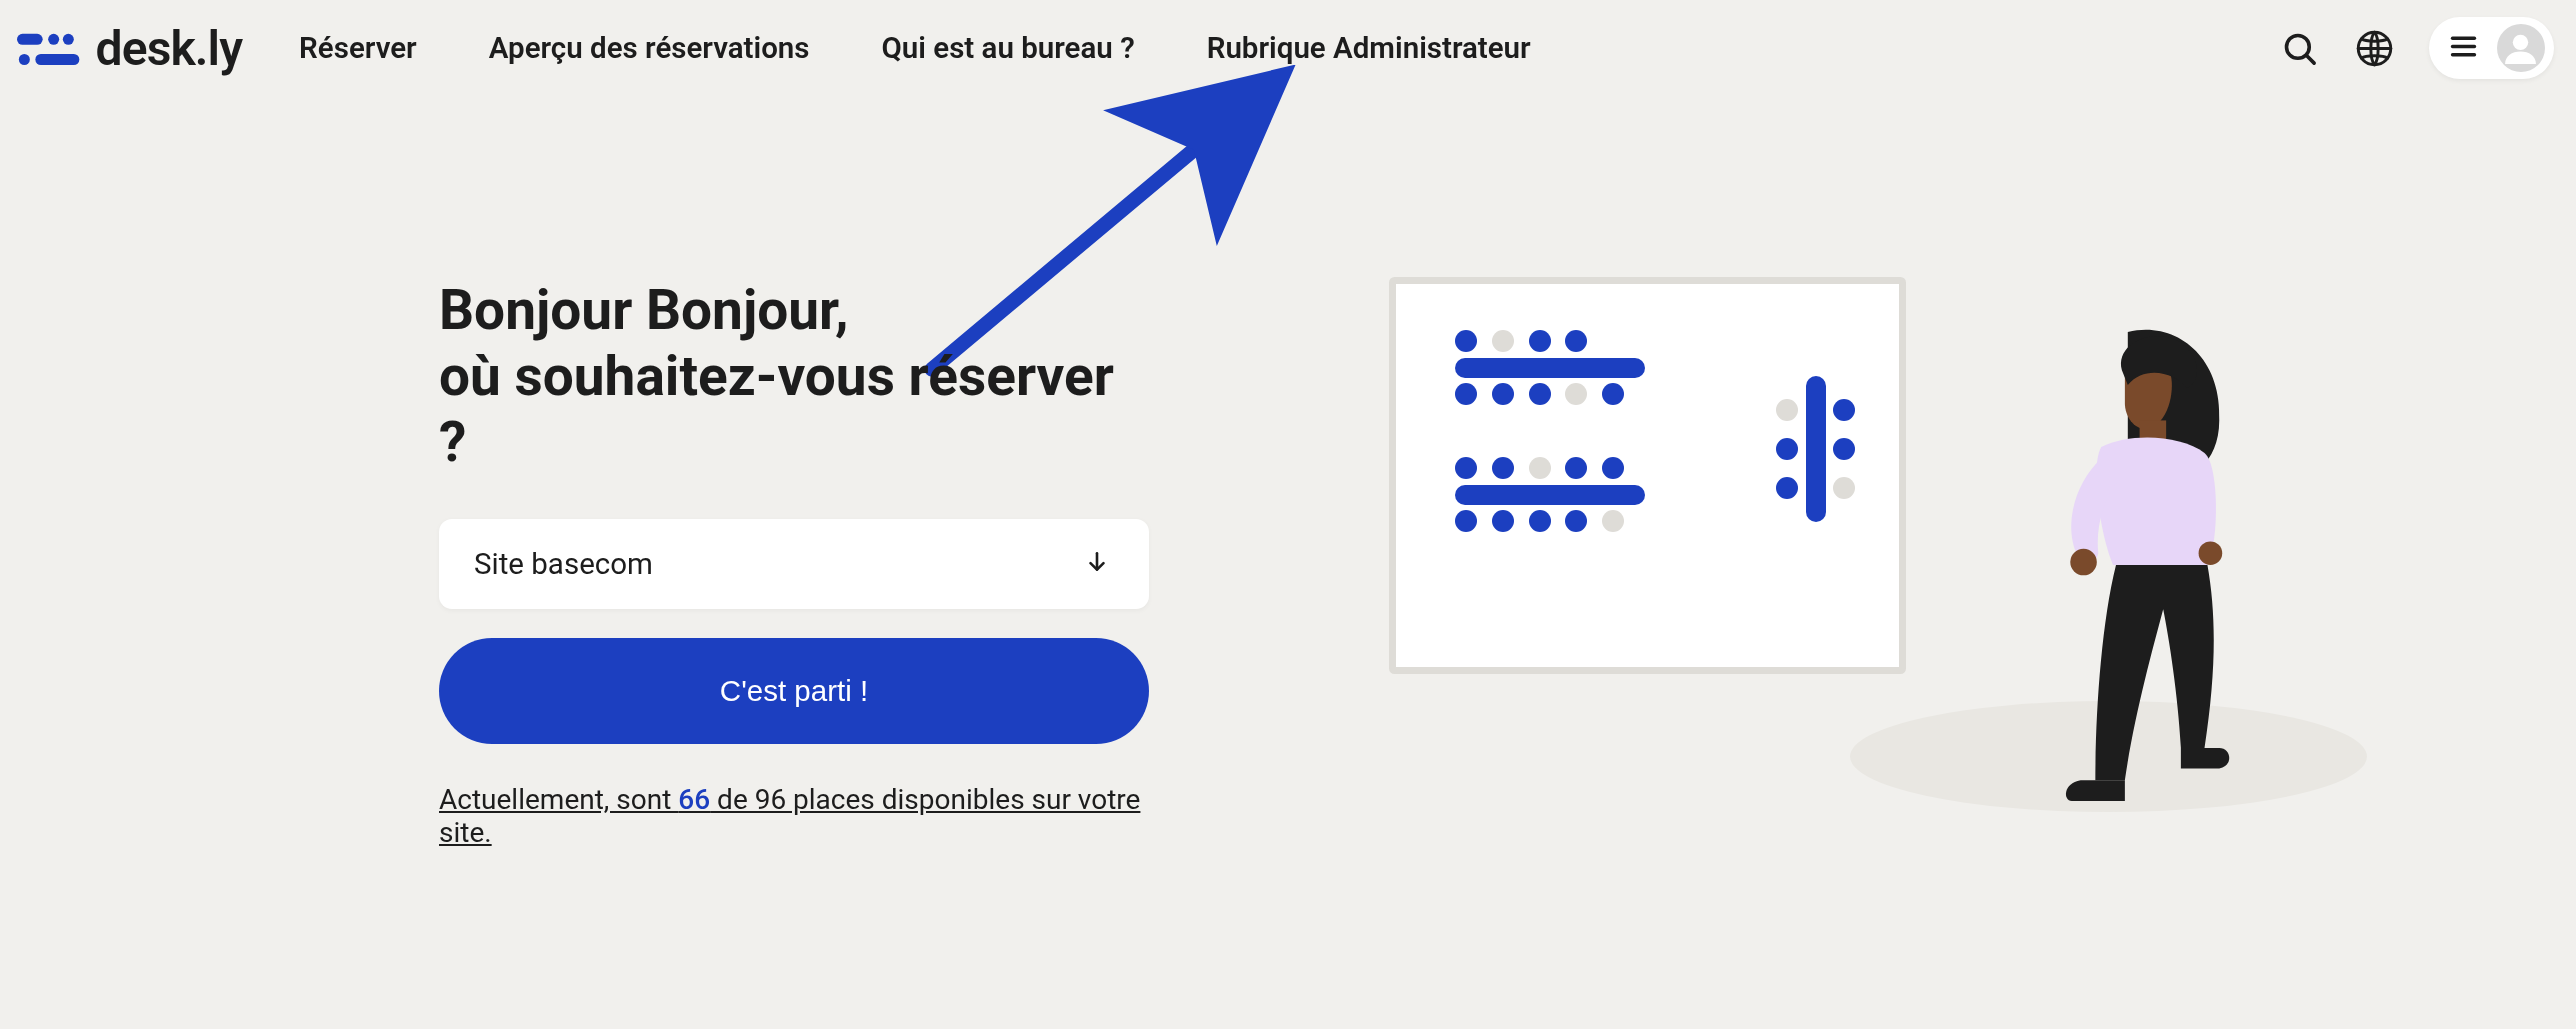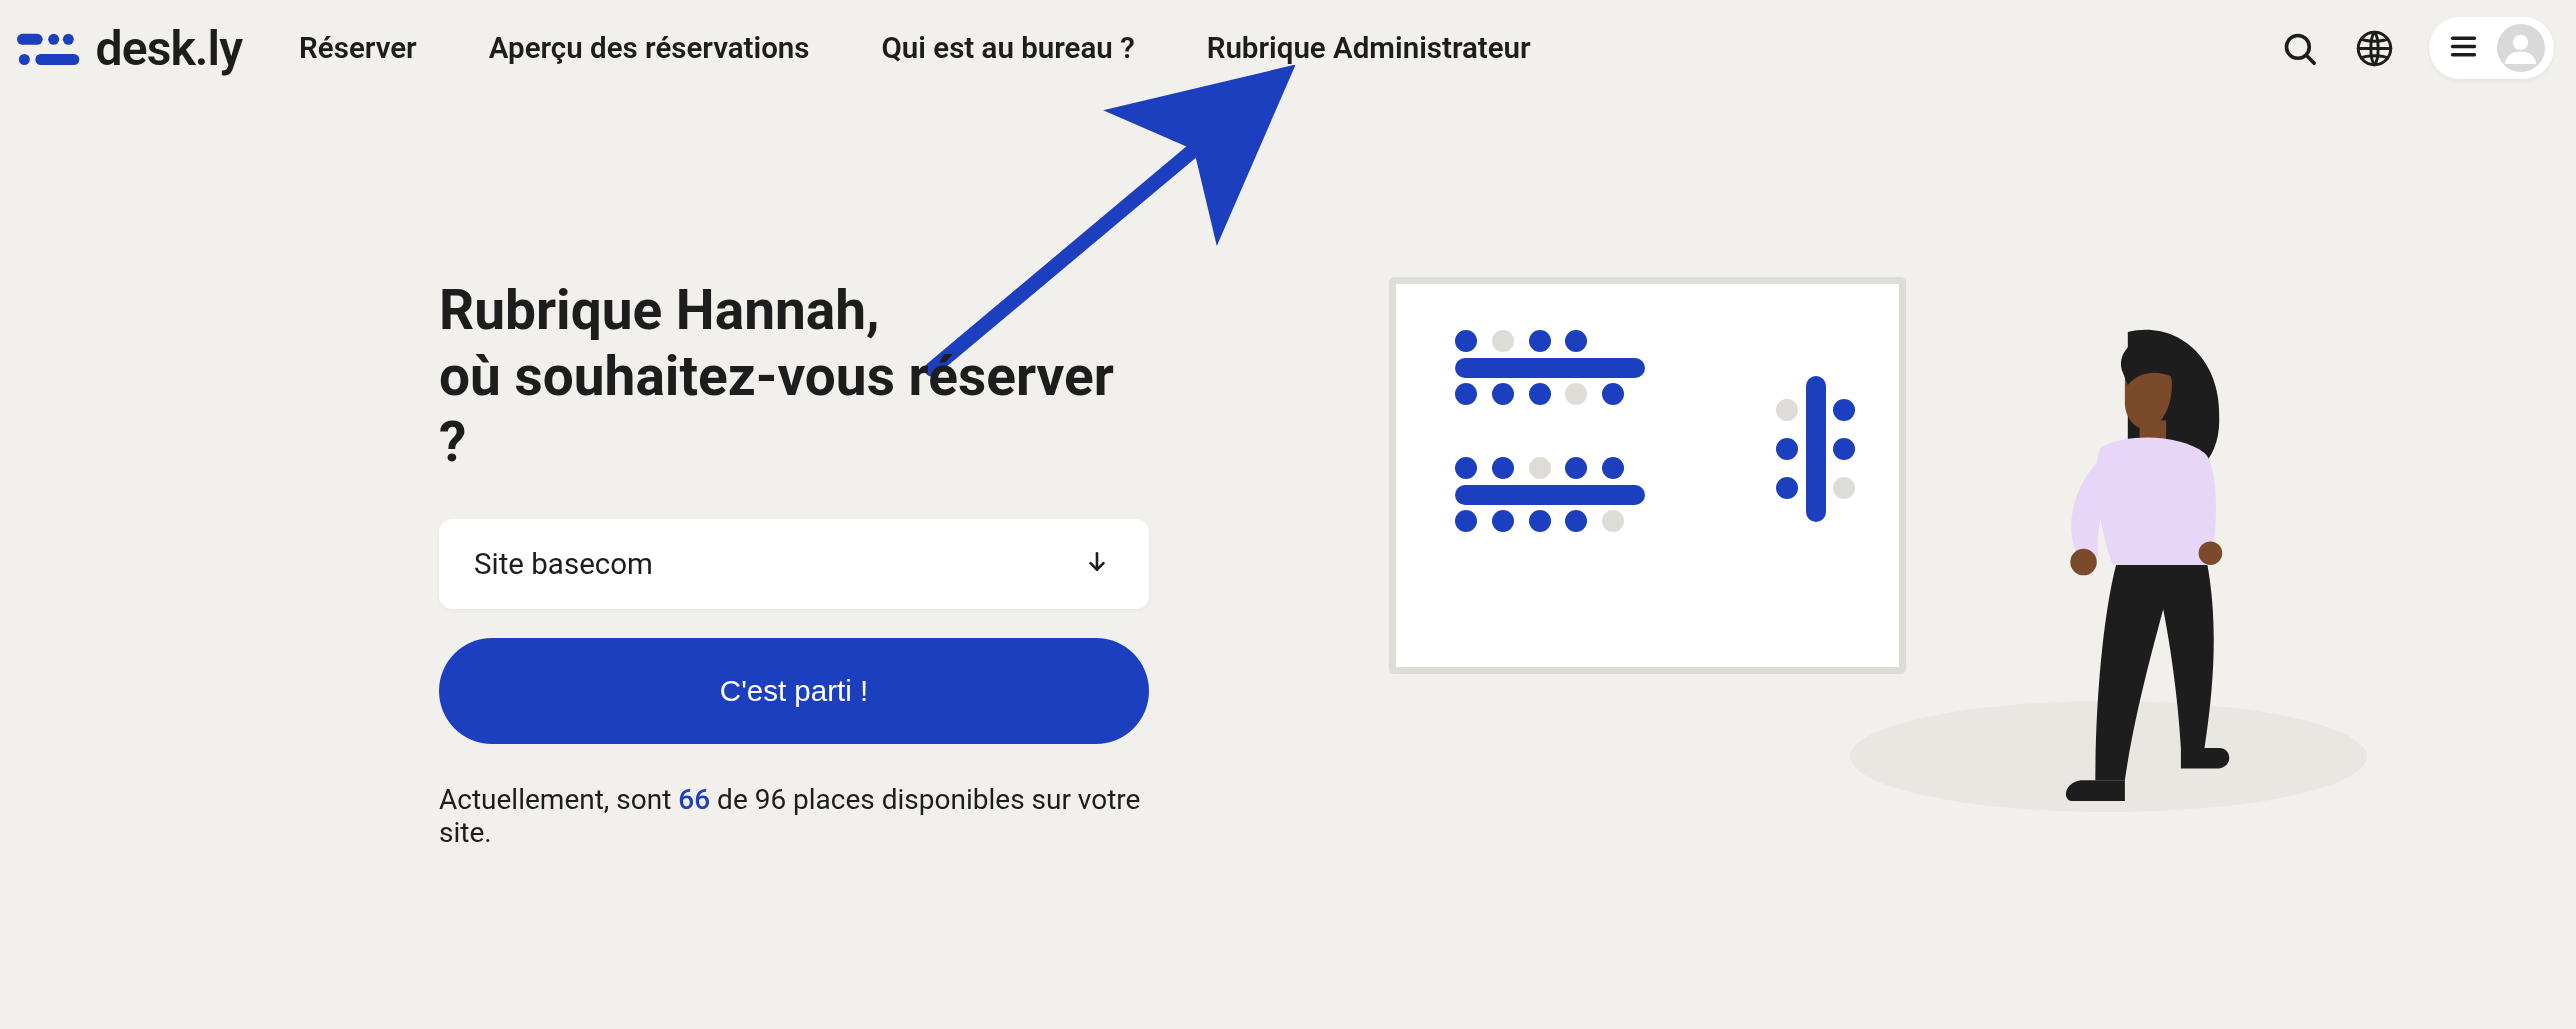--- a/index.html
+++ b/index.html
@@ -141,20 +141,21 @@
       font-weight: 500;
       border: none;
       border-radius: 922px;
       padding: 36px 0;
       cursor: pointer;
       margin-bottom: 39px;
     }
     .availability {
       font-size: 28px;
       color: #1d1d1d;
+      text-decoration: underline;
     }
     .availability .count {
       color: #1c3fc0;
       font-weight: 500;
     }
 
     
     .illustration {
       position: relative;
       width: 923px;
@@ -284,21 +285,21 @@
       <path d="M0,0 L12,6 L0,12 L3,6 Z" fill="#1c3fc0"></path>
     </marker>
   </defs>
   <line x1="30" y1="330" x2="400" y2="20" stroke="#1c3fc0" stroke-width="16" stroke-linecap="round" marker-end="url(#arrowhead)"></line>
 </svg>
 
 <div class="main">
 
   <div class="booking-panel">
     <h1 class="greeting">
-      <span>Rubrique Hannah,</span><br>
+      <span>Bonjour Bonjour,</span><br>
       <span>où souhaitez-vous réserver ?</span>
     </h1>
 
     <div class="site-select">
       <span class="site-select-label">Site basecom</span>
       <span class="site-select-chevron">
         <svg width="26" height="26" viewBox="0 0 24 24" fill="none" stroke="currentColor" stroke-width="2.4" stroke-linecap="round" stroke-linejoin="round">
           <line x1="12" y1="4" x2="12" y2="19"></line>
           <polyline points="6 13 12 19 18 13"></polyline>
         </svg>

